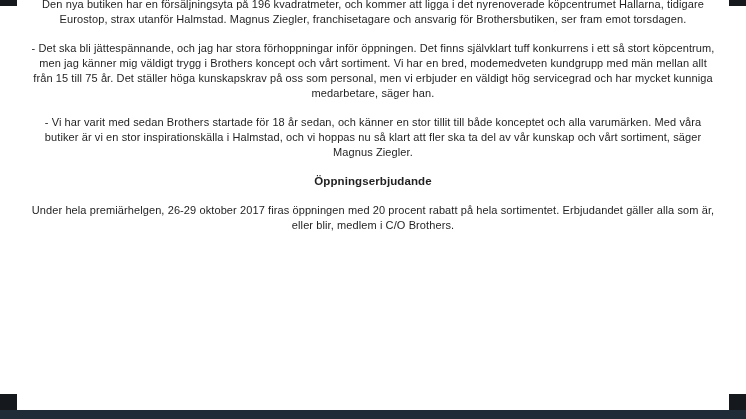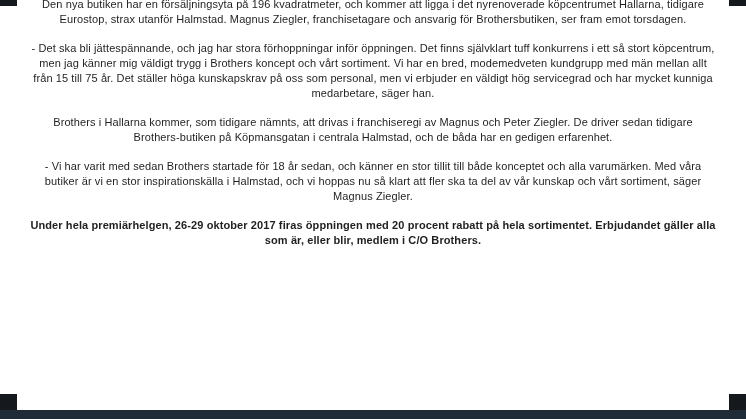--- a/index.html
+++ b/index.html
@@ -32,21 +32,20 @@
   .content p {
     margin: 0 0 14px 0;
   }
   .offer-heading {
     font-weight: bold;
     font-size: 11.5px;
     margin: 30px 0 16px 0;
   }
   .offer-text {
     margin: 0;
-    font-weight: bold;
   }
   
   .corner {
     position: absolute;
     background: #15181d;
   }
   .corner.top-left    { top: 0; left: 0;  width: 17px; height: 6px; }
   .corner.top-right   { top: 0; right: 0; width: 17px; height: 6px; }
   .corner.bottom-left  { bottom: 9px; left: 0;  width: 17px; height: 16px; }
   .corner.bottom-right { bottom: 9px; right: 0; width: 17px; height: 16px; }
@@ -59,22 +58,22 @@
     background: #202b38;
   }
 </style>
 </head>
 <body>
 
 <div class="page">
   <div class="content">
     <p>Den nya butiken har en försäljningsyta på 196 kvadratmeter, och kommer att ligga i det nyrenoverade köpcentrumet Hallarna, tidigare Eurostop, strax utanför Halmstad. Magnus Ziegler, franchisetagare och ansvarig för Brothersbutiken, ser fram emot torsdagen.</p>
     <p>- Det ska bli jättespännande, och jag har stora förhoppningar inför öppningen. Det finns självklart tuff konkurrens i ett så stort köpcentrum, men jag känner mig väldigt trygg i Brothers koncept och vårt sortiment. Vi har en bred, modemedveten kundgrupp med män mellan allt från 15 till 75 år. Det ställer höga kunskapskrav på oss som personal, men vi erbjuder en väldigt hög servicegrad och har mycket kunniga medarbetare, säger han.</p>
-    <p>Brothers i Hallarna kommer, som tidigare nämnts, att drivas i franchiseregi av Magnus och Peter Ziegler. De driver sedan tidigare Brothers-butiken på Köpmansgatan i centrala Halmstad, och de båda har en gedigen erfarenhet.</p>
     <p>- Vi har varit med sedan Brothers startade för 18 år sedan, och känner en stor tillit till både konceptet och alla varumärken. Med våra butiker är vi en stor inspirationskälla i Halmstad, och vi hoppas nu så klart att fler ska ta del av vår kunskap och vårt sortiment, säger Magnus Ziegler.</p>
+    <p class="offer-heading">Öppningserbjudande</p>
     <p class="offer-text">Under hela premiärhelgen, 26-29 oktober 2017 firas öppningen med 20 procent rabatt på hela sortimentet. Erbjudandet gäller alla som är, eller blir, medlem i C/O Brothers.</p>
   </div>
 </div>
 
 <div class="corner top-left"></div>
 <div class="corner top-right"></div>
 <div class="corner bottom-left"></div>
 <div class="corner bottom-right"></div>
 <div class="bottom-bar"></div>
 

